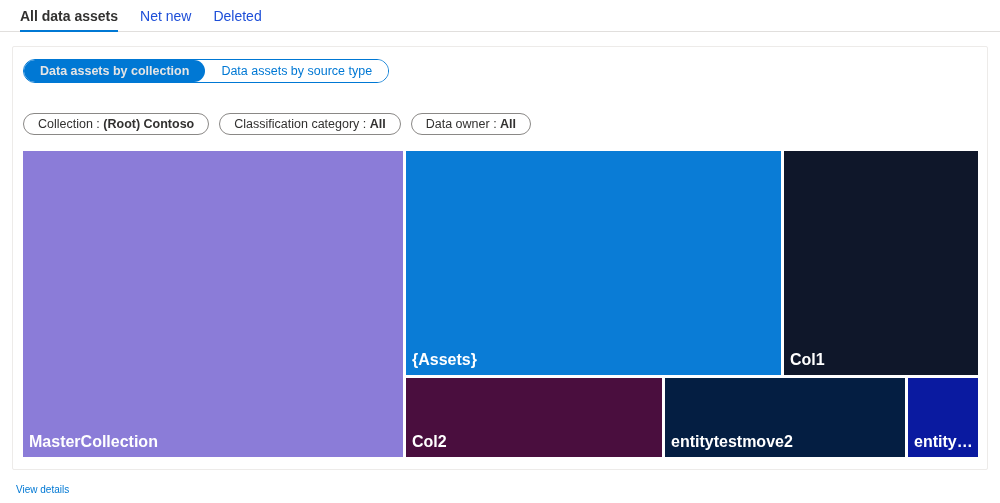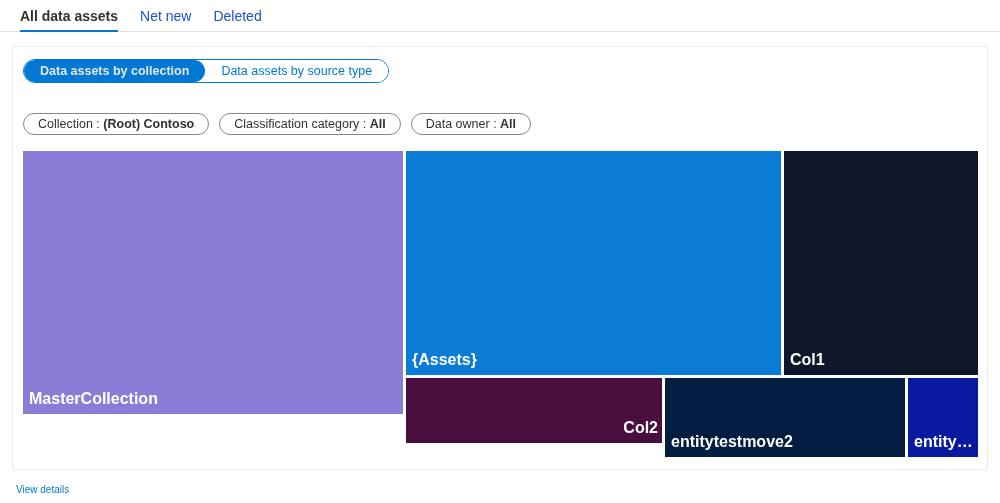--- a/index.html
+++ b/index.html
@@ -155,30 +155,30 @@
     <div class="chip">
       <span>Classification category : </span><strong>All</strong>
     </div>
     <div class="chip">
       <span>Data owner : </span><strong>All</strong>
     </div>
   </div>
 
   
   <div class="treemap">
-    <div class="tile" style="left:0;top:0;width:380px;height:263px;background:#8b7cd8;">
+    <div class="tile" style="left:0;top:0;width:380px;height:306px;background:#8b7cd8;">
       <span>MasterCollection</span>
     </div>
     <div class="tile" style="left:383px;top:0;width:375px;height:224px;background:#0a7cd6;">
       <span>{Assets}</span>
     </div>
     <div class="tile" style="left:761px;top:0;width:194px;height:224px;background:#0f172a;">
       <span>Col1</span>
     </div>
-    <div class="tile" style="left:383px;top:227px;width:256px;height:65px;background:#4a0e3e;text-align:right;">
+    <div class="tile" style="left:383px;top:227px;width:256px;height:79px;background:#4a0e3e;">
       <span>Col2</span>
     </div>
     <div class="tile" style="left:642px;top:227px;width:240px;height:79px;background:#041e42;">
       <span>entitytestmove2</span>
     </div>
     <div class="tile" style="left:885px;top:227px;width:70px;height:79px;background:#0a1aa0;">
       <span>entitytestmov...</span>
     </div>
   </div>
 

